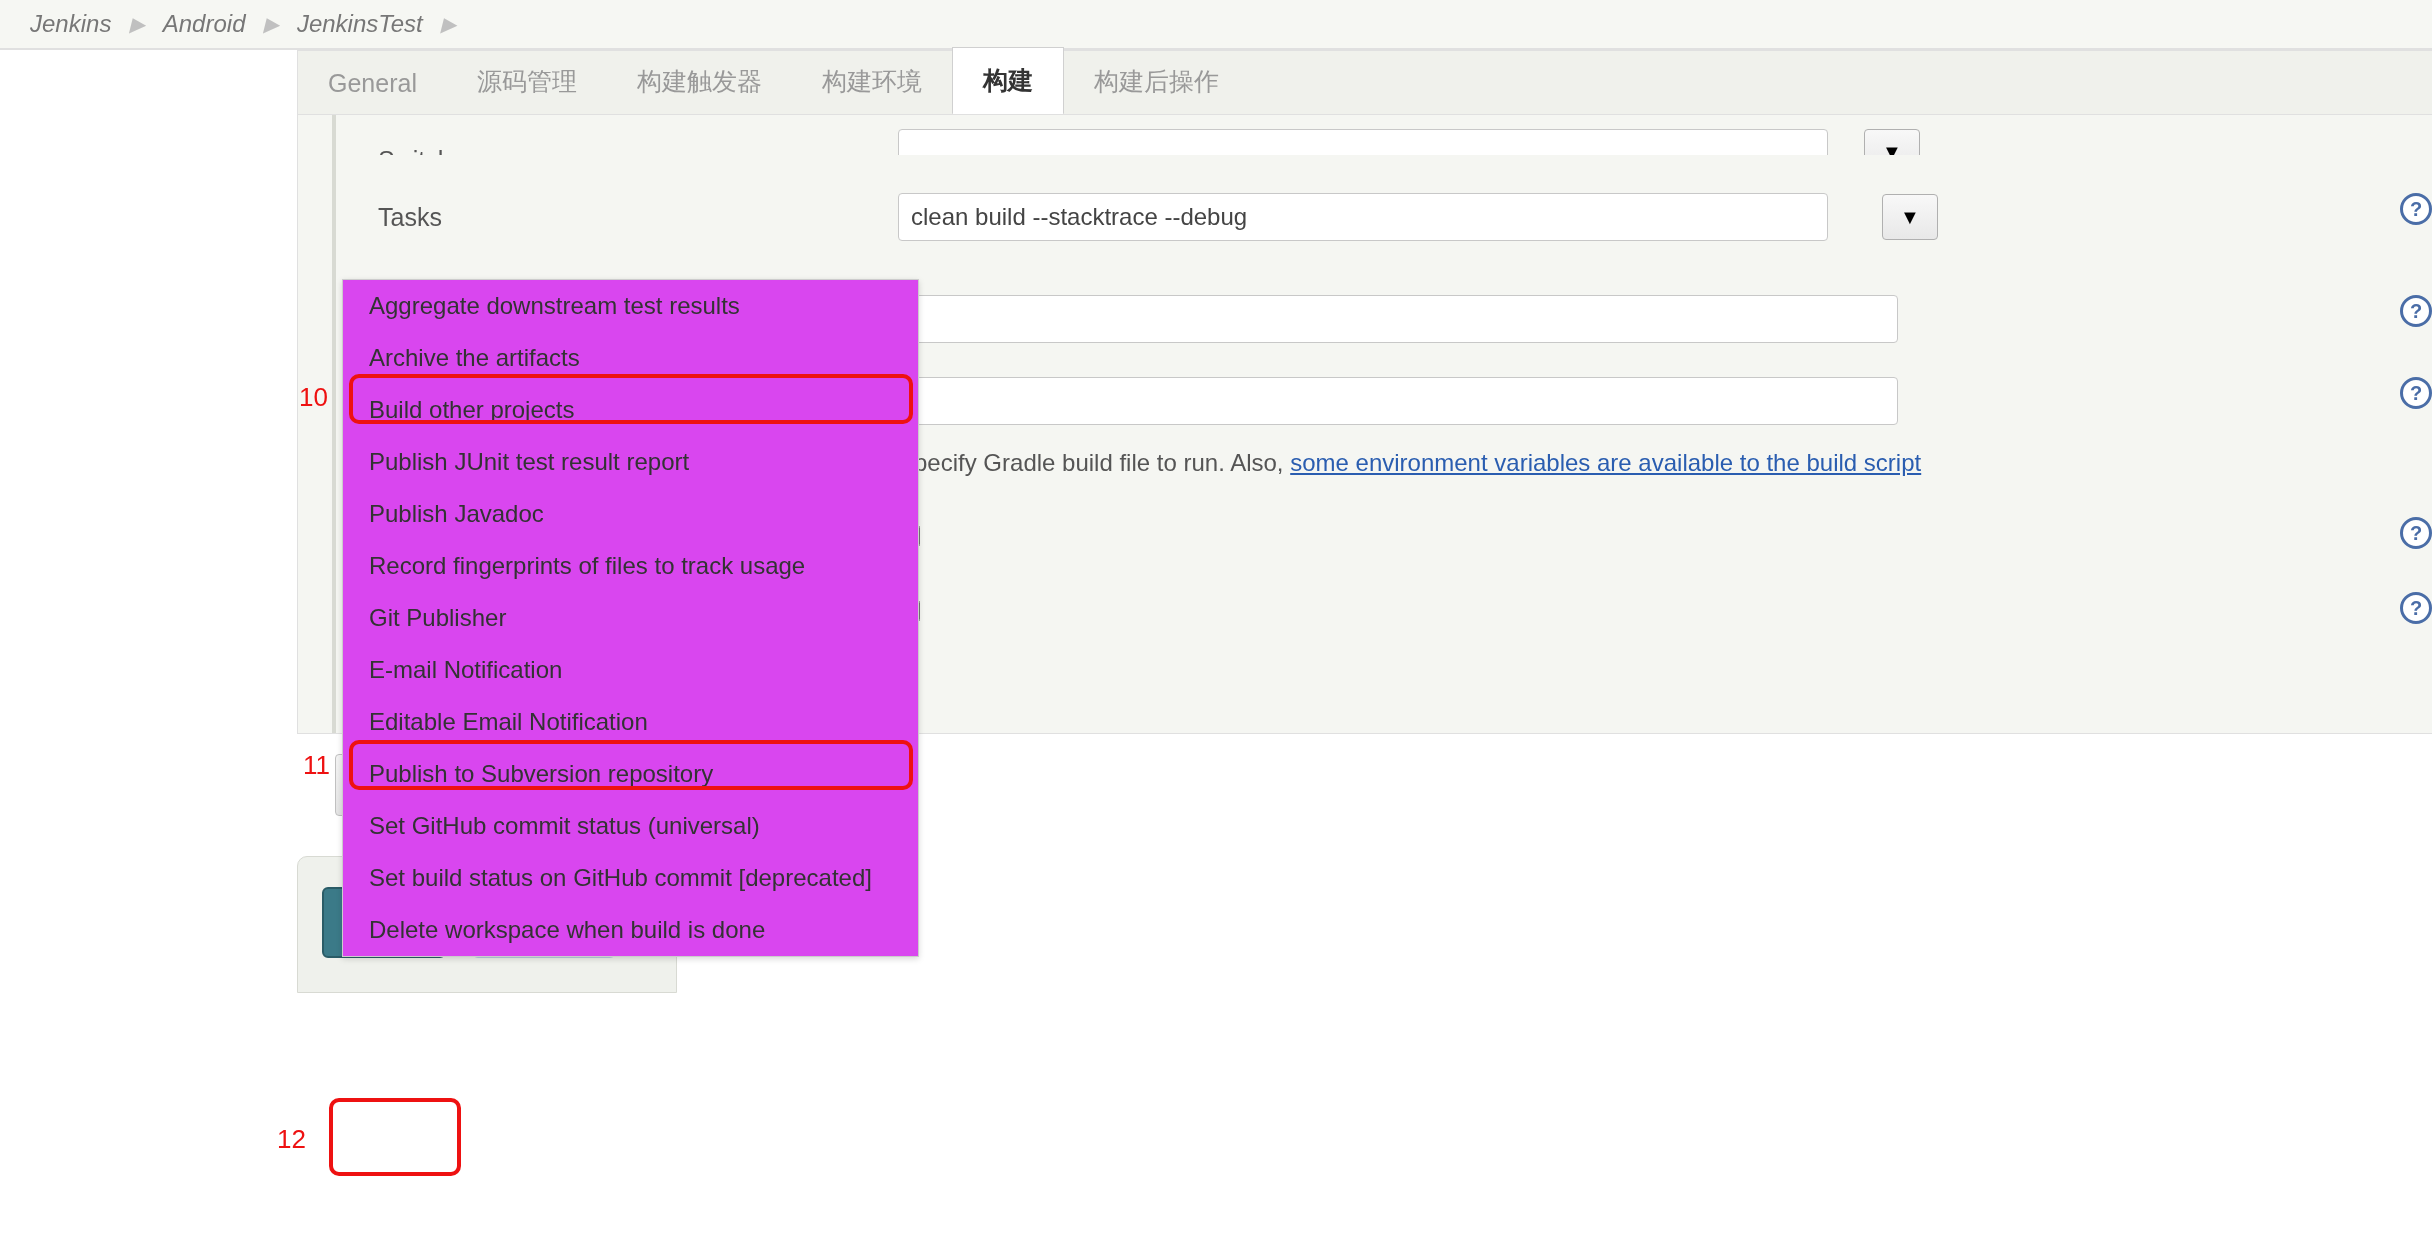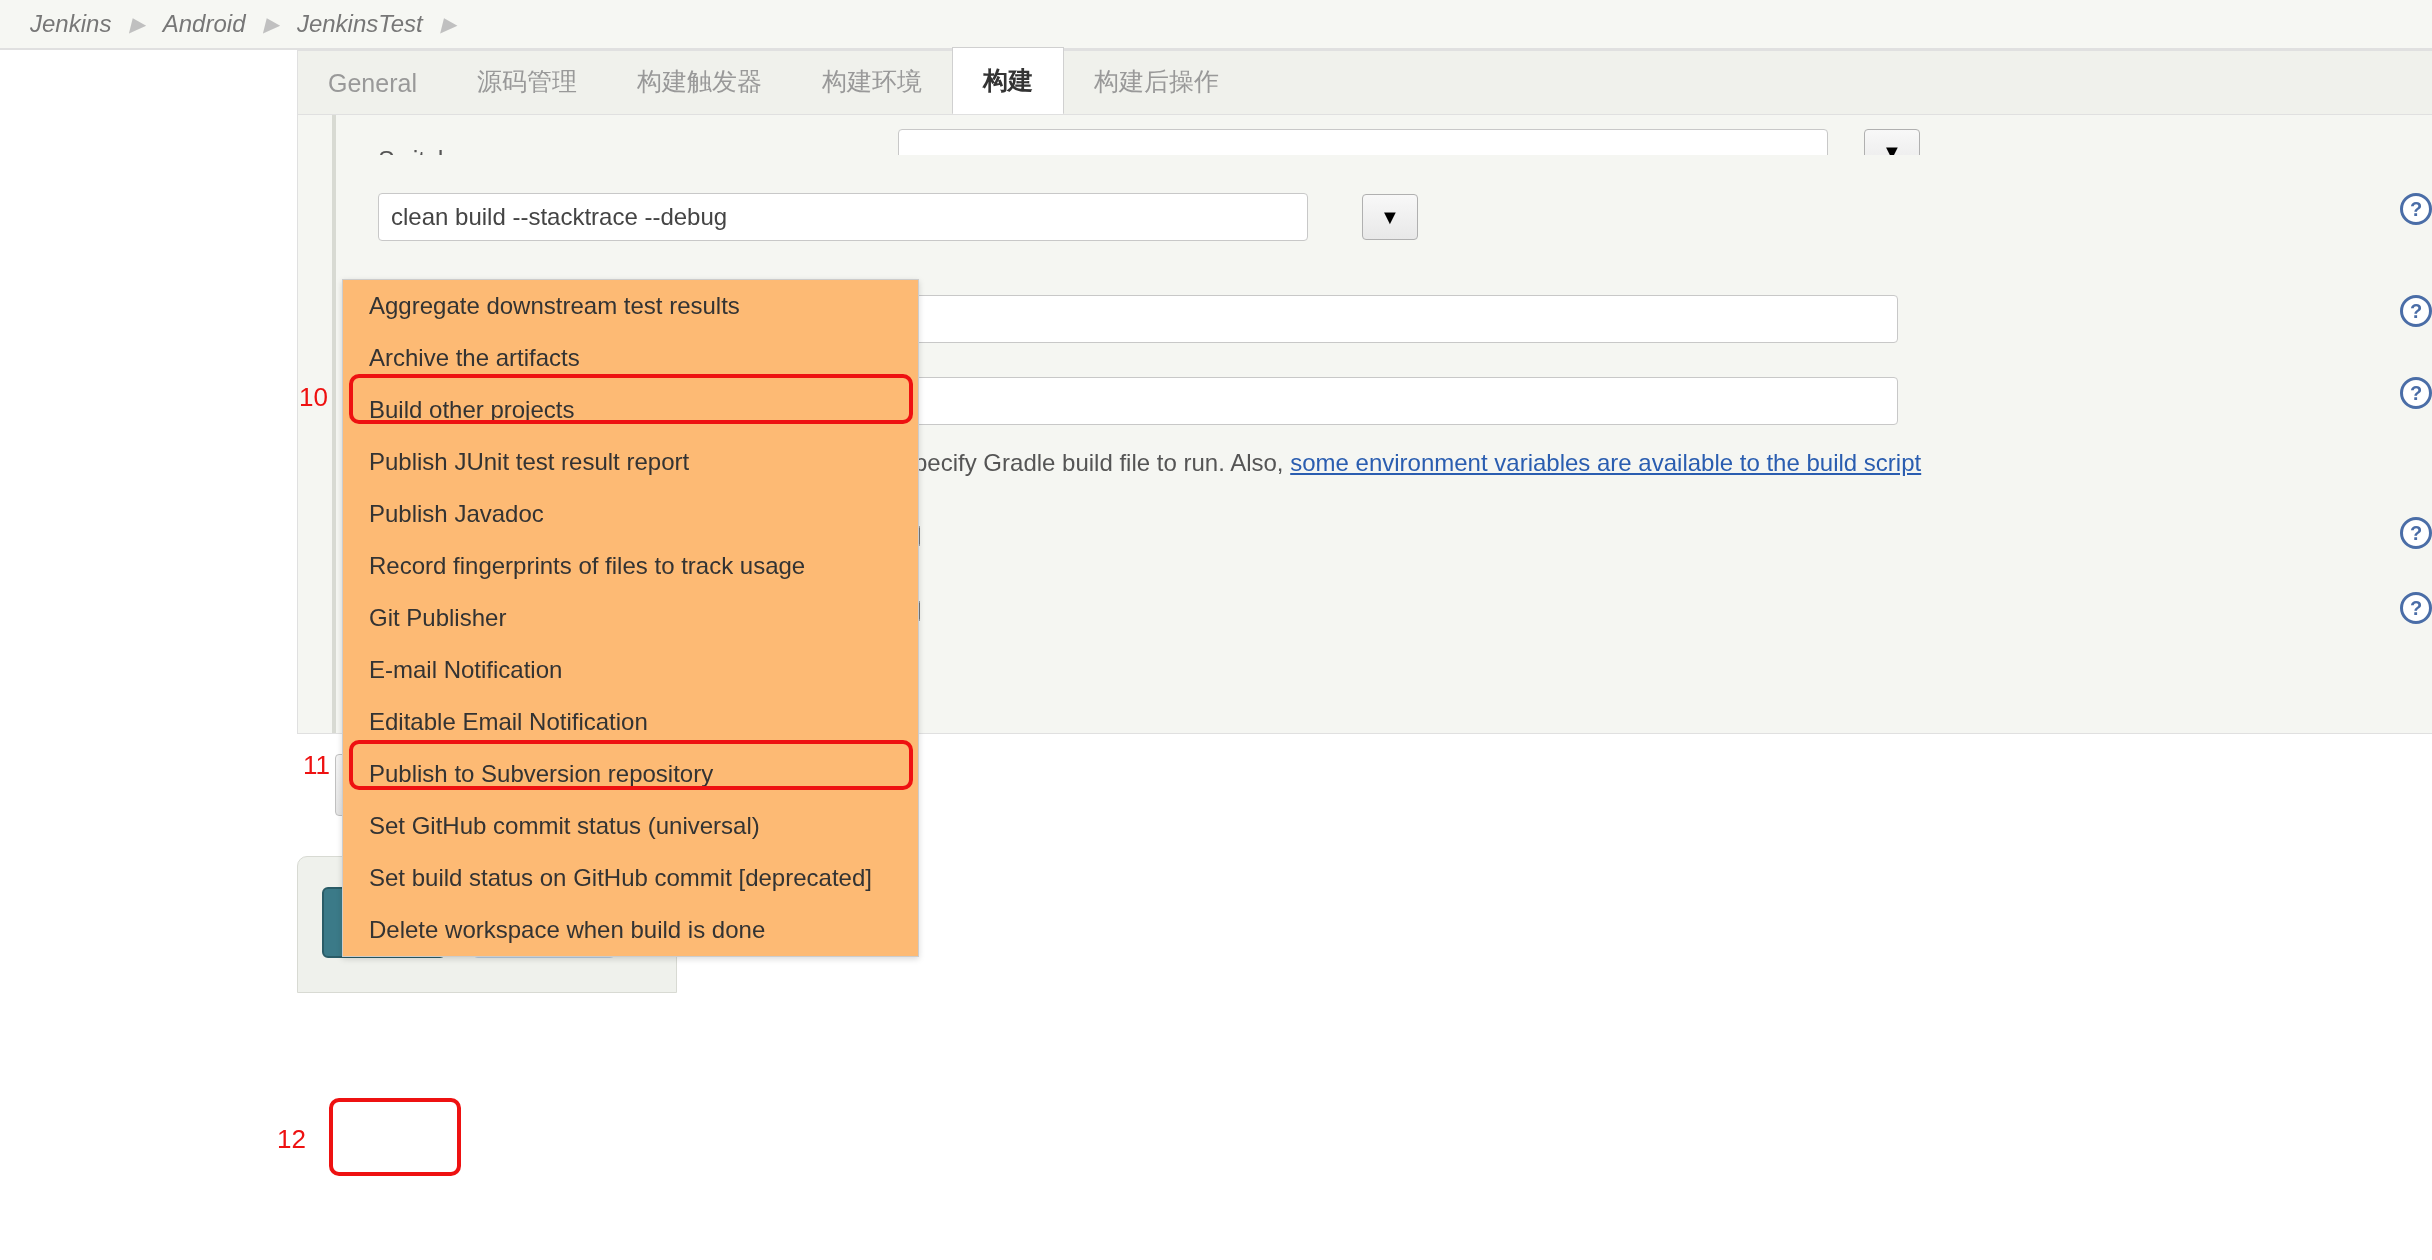--- a/index.html
+++ b/index.html
@@ -33,21 +33,21 @@
   .expand-btn { width:56px; height:46px; margin-left:18px; border:1px solid #b0b0b0; border-radius:4px; background:linear-gradient(#f8f8f8,#e8e8e8); display:flex; align-items:center; justify-content:center; font-size:20px; cursor:pointer; }
   .help-icon { width:32px; height:32px; border-radius:50%; background:#fff; border:3px solid #4a6da7; color:#4a6da7; font-weight:bold; display:flex; align-items:center; justify-content:center; font-size:20px; margin-left:20px; cursor:pointer; flex-shrink:0; }
   .help-right { position:absolute; right:40px; }
 
   .checkbox-field input[type=checkbox]{ width:22px;height:22px;margin-top:8px;}
 
   .note-row .field { flex-direction:column; align-items:flex-start; color:#555; font-size:24px; line-height:1.5; width:1020px;}
   .note-row a { color:#2a5db0; text-decoration:underline; }
 
   
-  .dropdown-menu { position:absolute; left:44px; top:164px; width:577px; background:#fdba74; border:1px solid #ccc; box-shadow:0 2px 6px rgba(0,0,0,.15); z-index:10; }
+  .dropdown-menu { position:absolute; left:44px; top:164px; width:577px; background:#d946ef; border:1px solid #ccc; box-shadow:0 2px 6px rgba(0,0,0,.15); z-index:10; }
   .dropdown-menu .item { padding:12px 26px; font-size:24px; color:#333; cursor:pointer; white-space:nowrap; }
 
   .add-postbuild-btn { margin:20px 0 0 38px; display:inline-flex; align-items:center; background:linear-gradient(#f4f4f4,#e4e4e4); border:1px solid #c0c0c0; border-radius:4px; padding:14px 22px; font-size:24px; font-weight:bold; color:#333; cursor:pointer;}
   .add-postbuild-btn .caret { margin-left:14px; font-size:18px;}
 
   
   .footer-box { margin-top:40px; border:1px solid #d8dad3; border-radius:10px 10px 0 0; background:#eff1ec; width:380px; padding:30px 24px 34px 24px; display:flex; gap:26px; position:relative; }
   .btn-primary { background:#3b7a88; color:#fff; border:2px solid #2a5c67; border-radius:6px; padding:16px 34px; font-size:26px; font-weight:bold; cursor:pointer;}
   .btn-secondary { background:#d9e4f0; color:#555; border:2px solid #b9cce0; border-radius:6px; padding:16px 34px; font-size:26px; font-weight:bold; cursor:pointer;}
 
@@ -90,20 +90,21 @@
     <div class="config-panel">
       <div class="ridge"></div>
 
       <div class="cutoff-row">
         <span class="label">Switches</span>
         <span class="field"><input type="text" value="" style=""></span>
         <span class="expand-btn">▼</span>
       </div>
 
       <div class="row" style="margin-top:28px;">
+        <div class="label">Tasks</div>
         <div class="field">
           <input type="text" value="clean build --stacktrace --debug" style="">
           <div class="expand-btn">▼</div>
         </div>
         <div class="help-icon help-right">?</div>
       </div>
 
       <div class="row" style="margin-top:34px;">
         <div class="label"></div>
         <div class="field">

